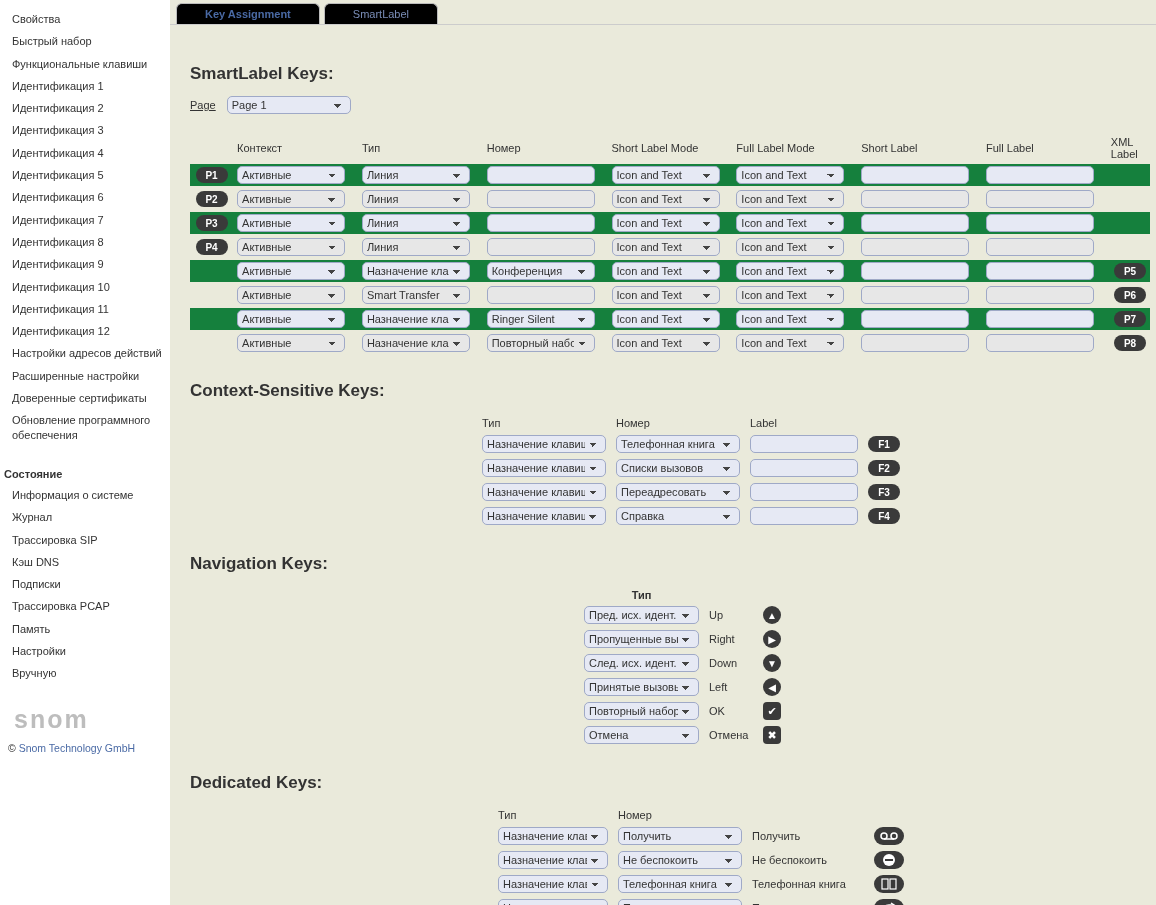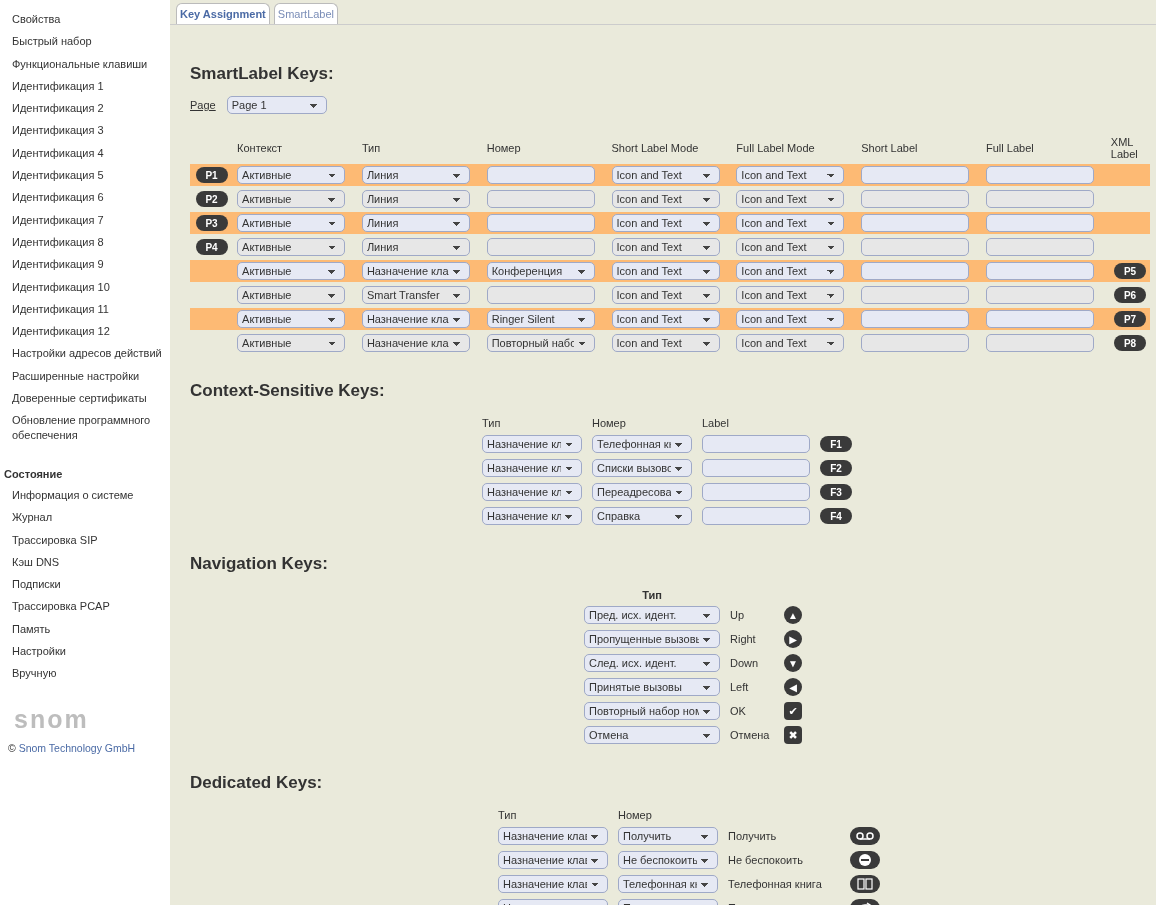--- a/index.html
+++ b/index.html
@@ -56,25 +56,25 @@
     min-height: 905px;
   }
   .tabbar {
     display: flex;
     border-bottom: 1px solid #ccc;
     padding-left: 6px;
     padding-top: 3px;
     gap: 4px;
   }
   .tab {
-    background: #ffffff;
+    background: #000000;
     border: 1px solid #bbb;
     border-bottom: none;
     border-radius: 6px 6px 0 0;
-    padding: 4px 3px;
+    padding: 4px 28px;
     font-size: 11px;
     font-weight: bold;
     color: #4a6aa5;
     cursor: pointer;
   }
   .tab.inactive {
     color: #7a8db7;
     font-weight: normal;
   }
   .inner {
@@ -122,21 +122,21 @@
     text-align: left;
     font-weight: normal;
     font-size: 11px;
     padding: 2px 4px;
     color: #333;
   }
   table.grid td {
     padding: 2px 4px;
     vertical-align: middle;
   }
-  tr.blue-row td, tr.blue-row th { background: #fdba74; }
+  tr.blue-row td, tr.blue-row th { background: #15803d; }
   .pkey {
     display: inline-flex;
     align-items: center;
     justify-content: center;
     background: #3a3a3a;
     color: #fff;
     font-size: 10px;
     font-weight: bold;
     border-radius: 9px;
     width: 32px;
@@ -177,23 +177,23 @@
   }
 
   .cs-table { margin-left: 286px; }
   .cs-table td, .cs-table th { padding: 2px 4px; }
   .cs-table th { text-align: left; font-weight: normal; }
 
   .ded-table { margin-left: 302px; }
   .ded-table td, .ded-table th { padding: 2px 4px; vertical-align: middle; }
   .ded-table th { text-align: left; font-weight: normal; }
 
-  .w100 { width: 100px; }
+  .w100 { width: 124px; }
   .w110 { width: 110px; }
-  .w115 { width: 136px; }
+  .w115 { width: 115px; }
 </style>
 </head>
 <body>
 
 <div class="sidebar">
   <div id="sidebar-links">
       <a href="#">Свойства</a>
       <a href="#">Быстрый набор</a>
       <a href="#">Функциональные клавиши</a>
       <a href="#">Идентификация 1</a>

